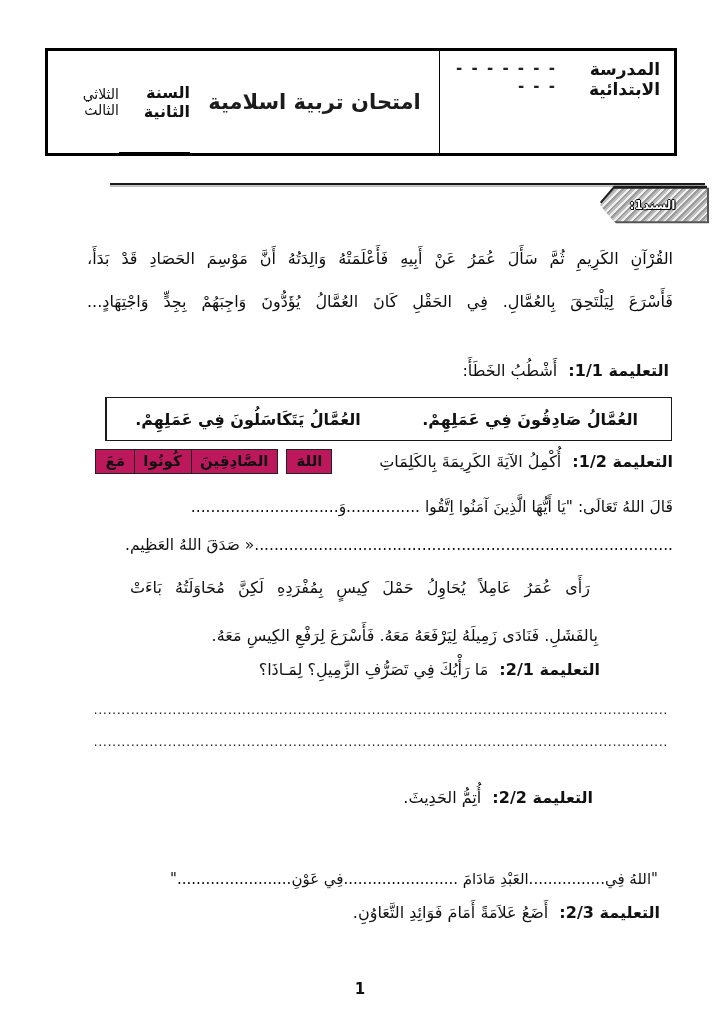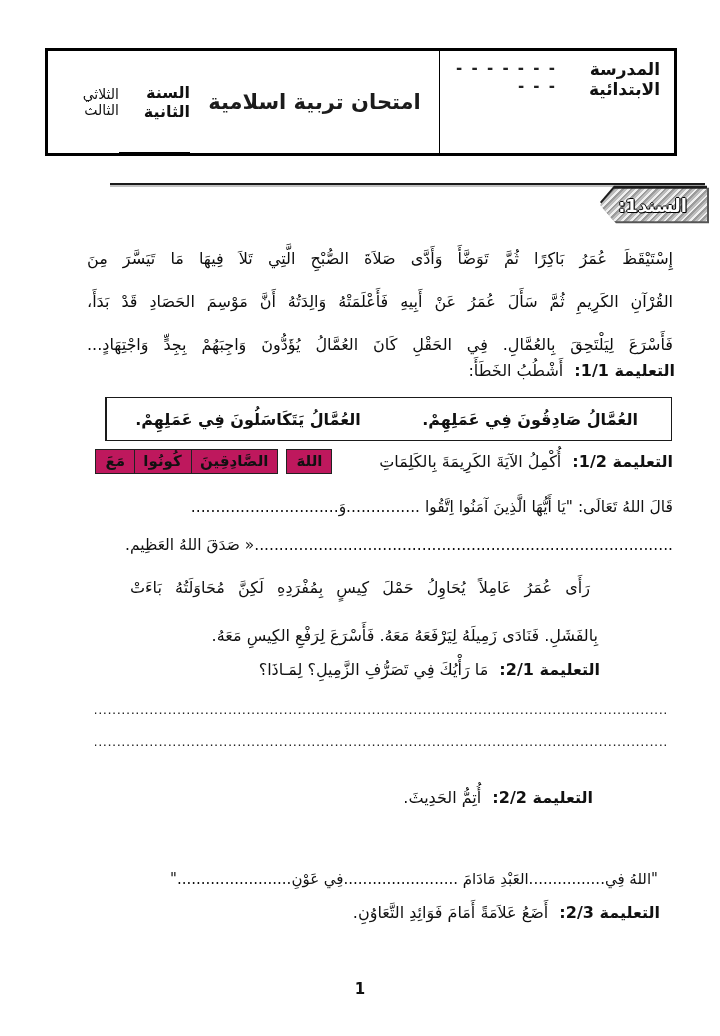--- a/index.html
+++ b/index.html
@@ -33,33 +33,33 @@
   .top-rule { position:absolute; left:110px; top:183px; width:595px; height:2px;
     background:#1b1b1b; box-shadow:0 2px 0 rgba(120,120,120,.45); }
 
   
   .badge-wrap { position:absolute; filter:drop-shadow(0 -3px 0 #1d1d1d) drop-shadow(2px 2px 0 #555); }
   .badge {
     height:34px; display:flex; align-items:center; justify-content:center;
     padding:0 10px 0 8px;
     background:repeating-linear-gradient(135deg,#bdbdbd 0 2px,#efefef 2px 4px,#9b9b9b 4px 6px);
     clip-path:polygon(0 50%, 13% 2%, 100% 2%, 100% 98%, 13% 98%);
-    font-weight:bold; font-size:18px; color:#fff;
+    font-weight:bold; font-size:12px; color:#fff;
     text-shadow:-1px 0 0 #000, 1px 0 0 #000, 0 -1px 0 #000, 0 1px 0 #000, 1px 1px 0 #000;
   }
   .badge1 { left:600px; top:188px; width:107px; }
   .badge2 { left:594px; top:565px; width:114px; }
 
   
   .para1 { position:absolute; right:47px; top:236px; width:586px; font-size:16px; color:#0d0d0d; }
   .pline { height:43px; line-height:46px; text-align:justify; text-align-last:justify; white-space:nowrap; }
   .inst { position:absolute; font-size:16px; white-space:nowrap; }
   .ilabel { font-weight:bold; margin-left:6px; font-size:16px; }
 
-  .inst11 { right:45px; top:361px; }
+  .inst11 { right:51px; top:361px; }
 
   .choice-table { position:absolute; left:105px; top:397px; width:567px; height:44px;
     border:1.6px solid #1a1a1a; display:flex; background:#fff; }
   .choice-cell { flex:1; display:flex; align-items:center; justify-content:center;
     font-weight:bold; font-size:16px;text-align:right; }
   .choice-cell.first { border-left:1.4px solid #1a1a1a; }
 
   .inst12 { right:47px; top:452px; }
   .wordbank { position:absolute; left:97px; top:449px; display:flex; direction:rtl; }
   .wordbox { border:1.6px solid #222; padding:2px 9px 3px 9px; font-weight:bold;
@@ -109,21 +109,20 @@
     </div>
   </div>
 
   <div class="top-rule"></div>
 
   <div class="badge-wrap badge1" style="position:absolute;">
     <div class="badge" style="width:107px;">السند1:</div>
   </div>
 
   <div class="para1">
-    <div class="pline">إِسْتَيْقَظَ عُمَرُ بَاكِرًا ثُمَّ تَوَضَّأَ وَأَدَّى صَلاَةَ الصُّبْحِ الَّتِي تَلاَ فِيهَا مَا تَيَسَّرَ مِنَ</div>
     <div class="pline">القُرْآنِ الكَرِيمِ ثُمَّ سَأَلَ عُمَرُ عَنْ أَبِيهِ فَأَعْلَمَتْهُ وَالِدَتُهُ أَنَّ مَوْسِمَ الحَصَادِ قَدْ بَدَأَ،</div>
     <div class="pline">فَأَسْرَعَ لِيَلْتَحِقَ بِالعُمَّالِ. فِي الحَقْلِ كَانَ العُمَّالُ يُؤَدُّونَ وَاجِبَهُمْ بِجِدٍّ وَاجْتِهَادٍ...</div>
   </div>
 
   <div class="inst inst11">
     <span class="ilabel">التعليمة 1/1:</span>
     <span>أَشْطُبُ الخَطَأَ:</span>
   </div>
 
   <div class="choice-table">

